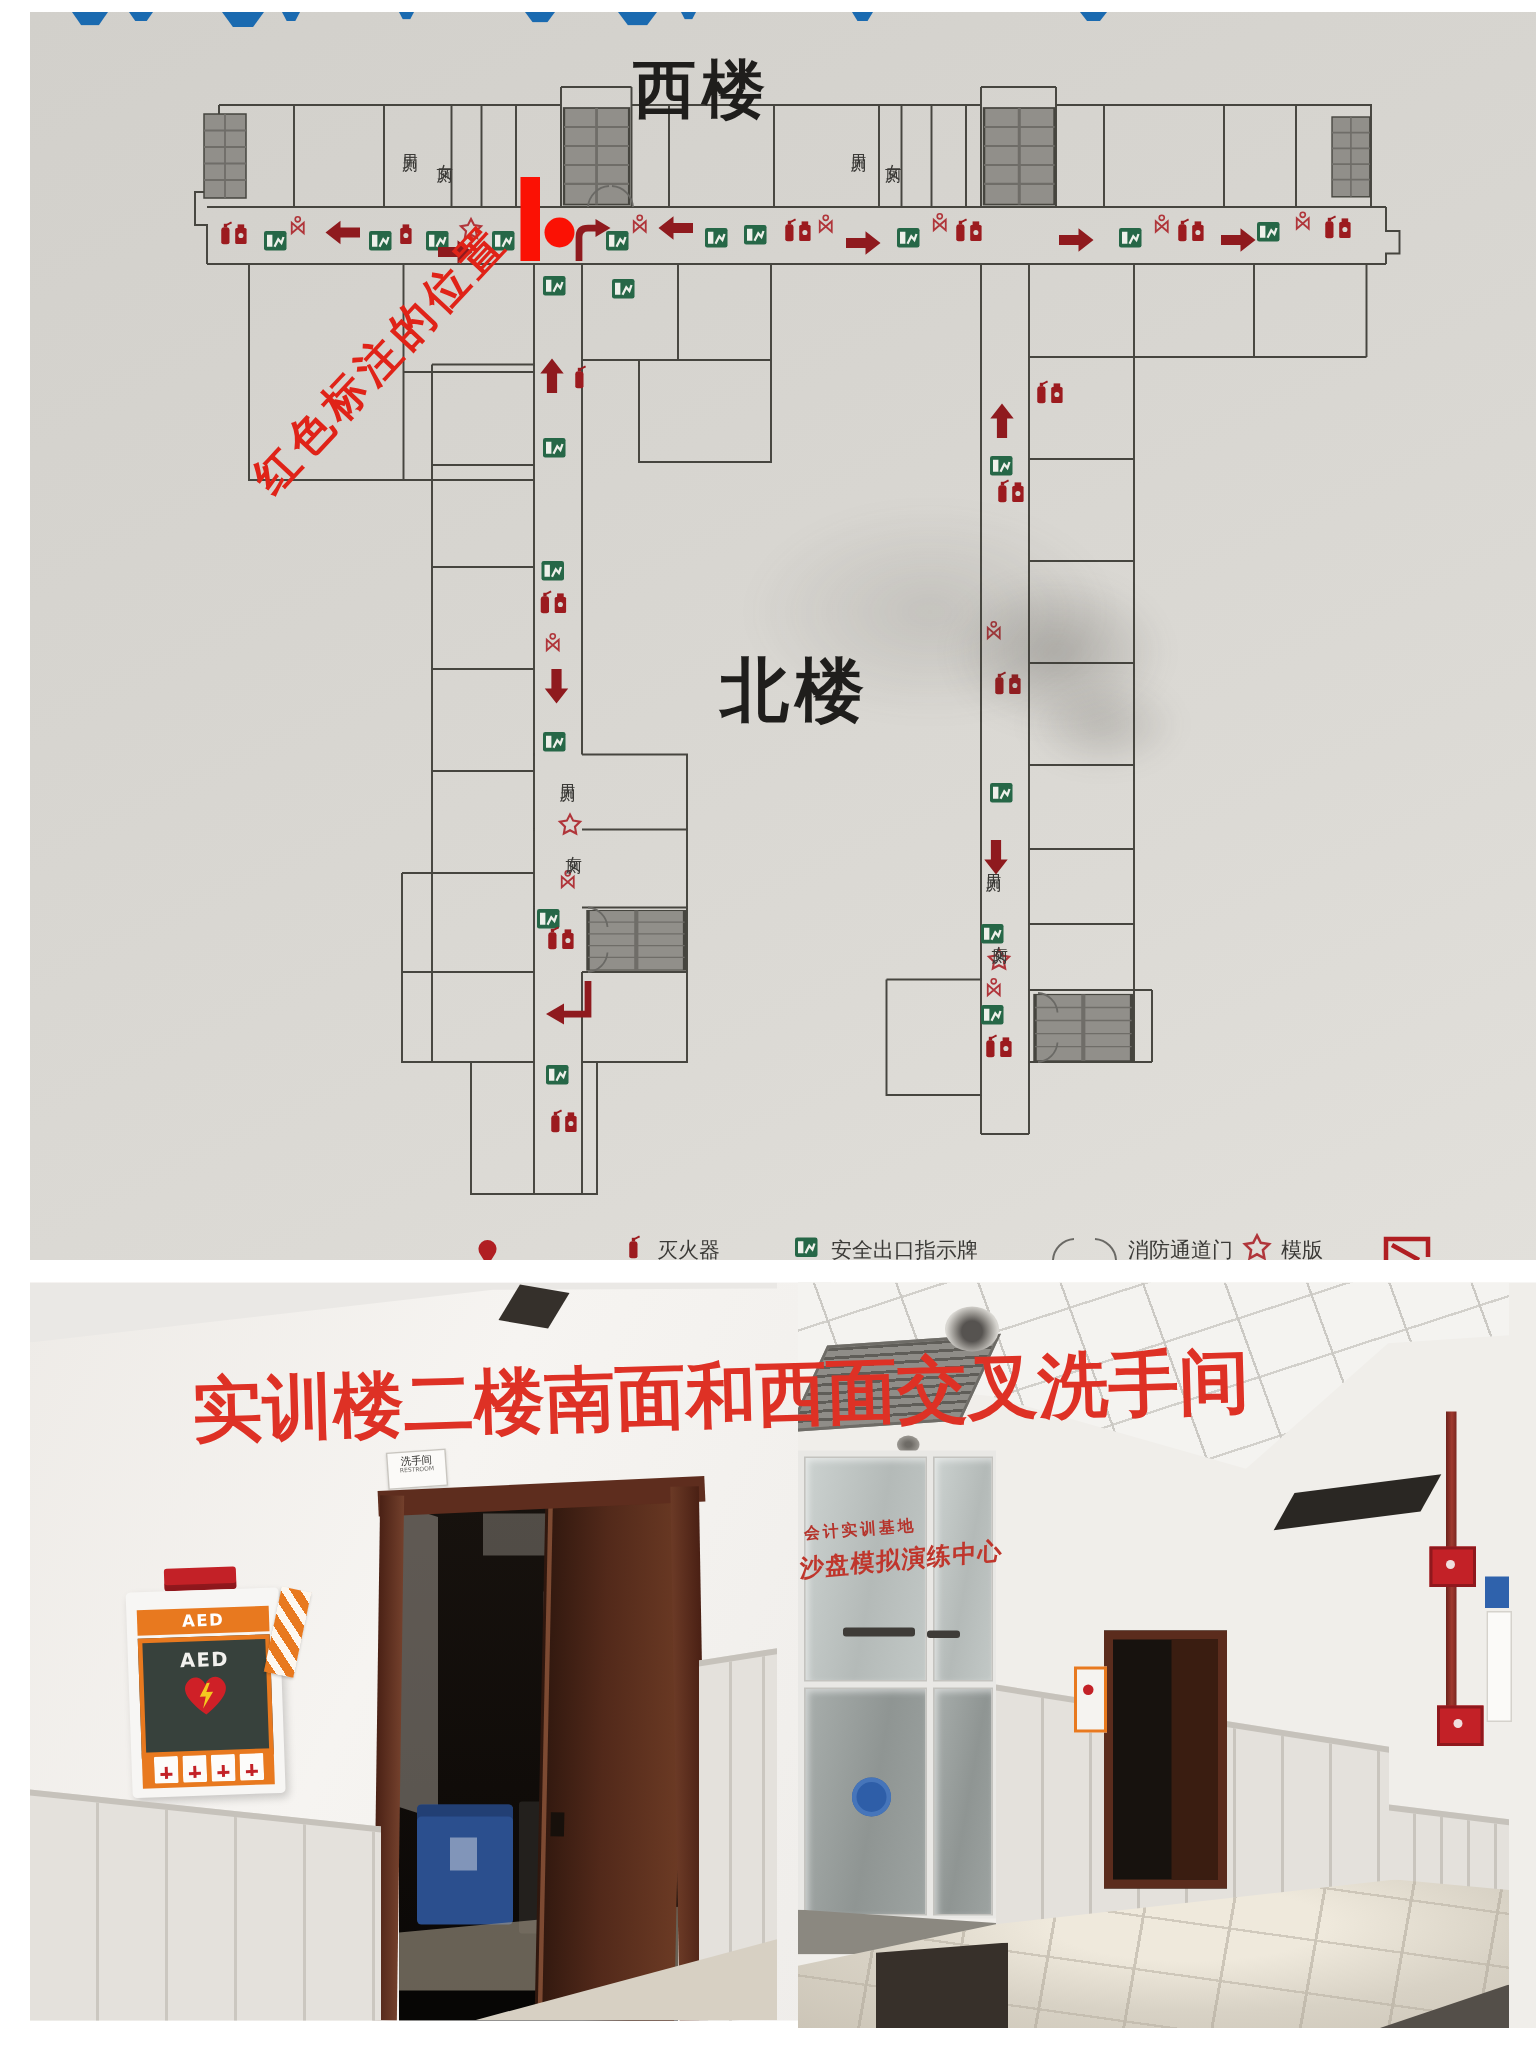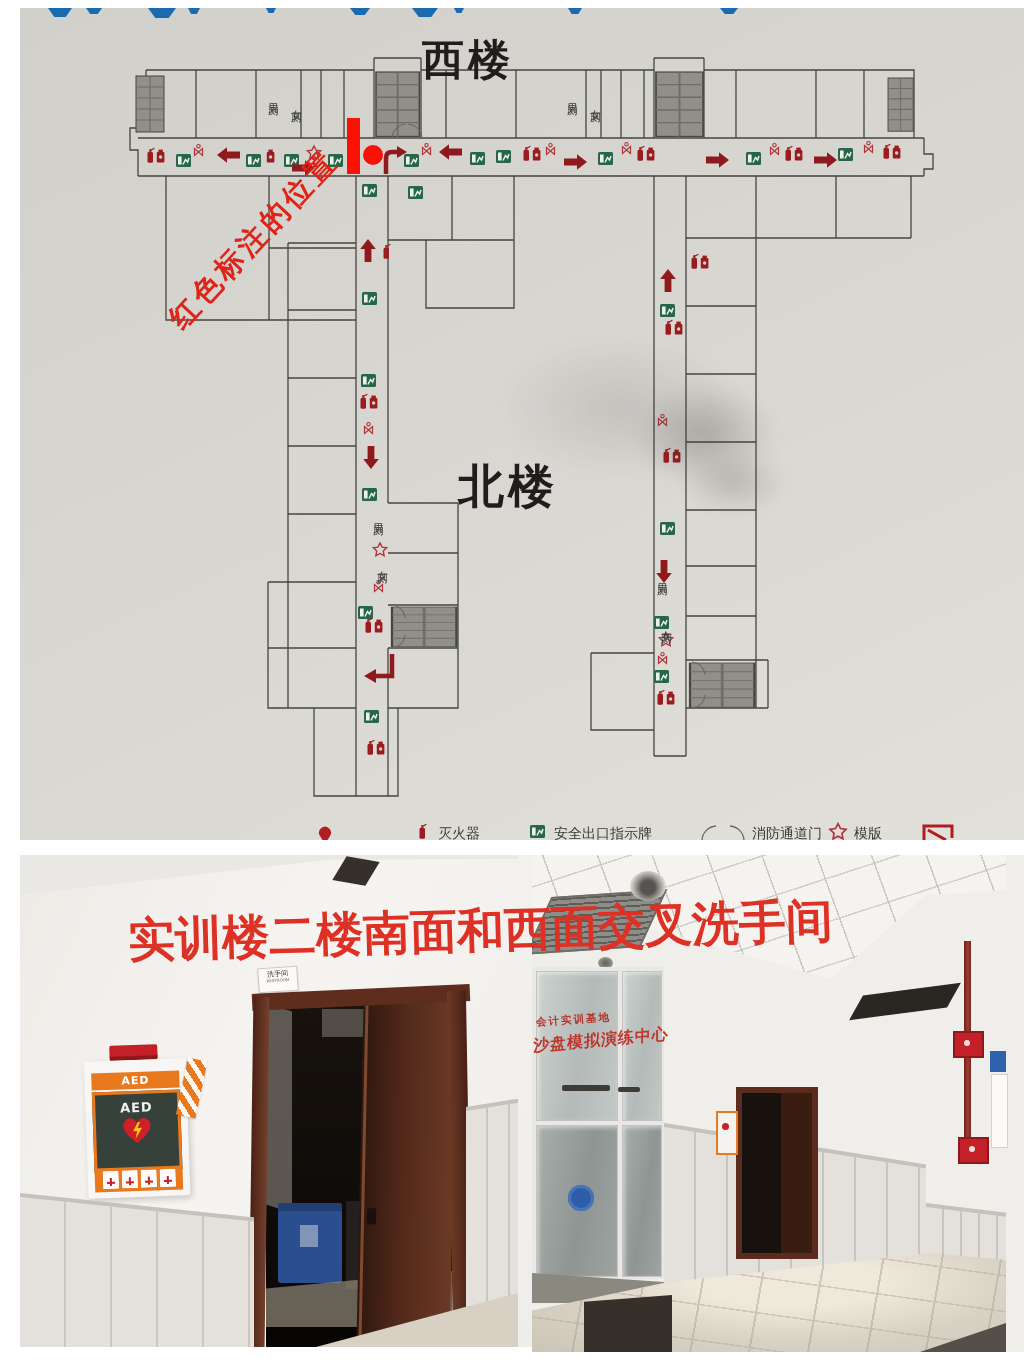--- a/index.html
+++ b/index.html
@@ -287,21 +287,21 @@
         <use href="#i-star" transform="translate(610,632)"></use>
         <use href="#i-valve" x="602" y="648"></use>
         <use href="#i-exit" x="598" y="662"></use>
         <use href="#i-ext" x="600" y="684"></use>
         <use href="#i-hyd" x="610" y="684"></use>
       </g>
     </svg>
 
     
     <div class="plan-label" style="left:402px;top:24px;font-size:42px;">西楼</div>
-    <div class="plan-label" style="left:438px;top:422px;font-size:46px;margin-top:26px;">北楼</div>
+    <div class="plan-label" style="left:460px;top:422px;font-size:46px;">北楼</div>
 
     
     <div class="toilet" style="left:247px;top:86px;">男厕</div>
     <div class="toilet" style="left:270px;top:93px;">女厕</div>
     <div class="toilet" style="left:546px;top:86px;">男厕</div>
     <div class="toilet" style="left:569px;top:93px;">女厕</div>
     <div class="toilet" style="left:352px;top:506px;">男厕</div>
     <div class="toilet" style="left:356px;top:554px;">女厕</div>
     <div class="toilet" style="left:636px;top:566px;">男厕</div>
     <div class="toilet" style="left:640px;top:614px;">女厕</div>

